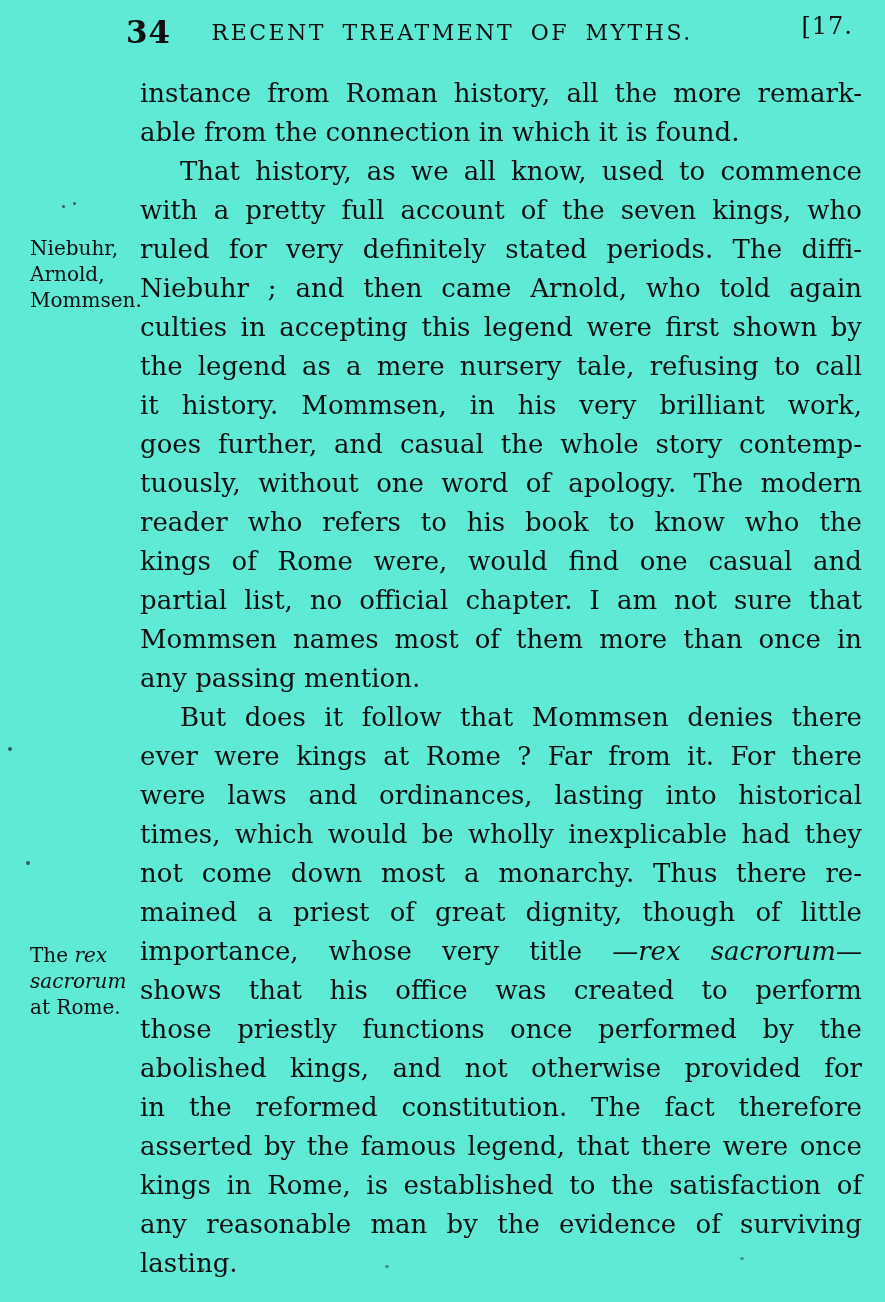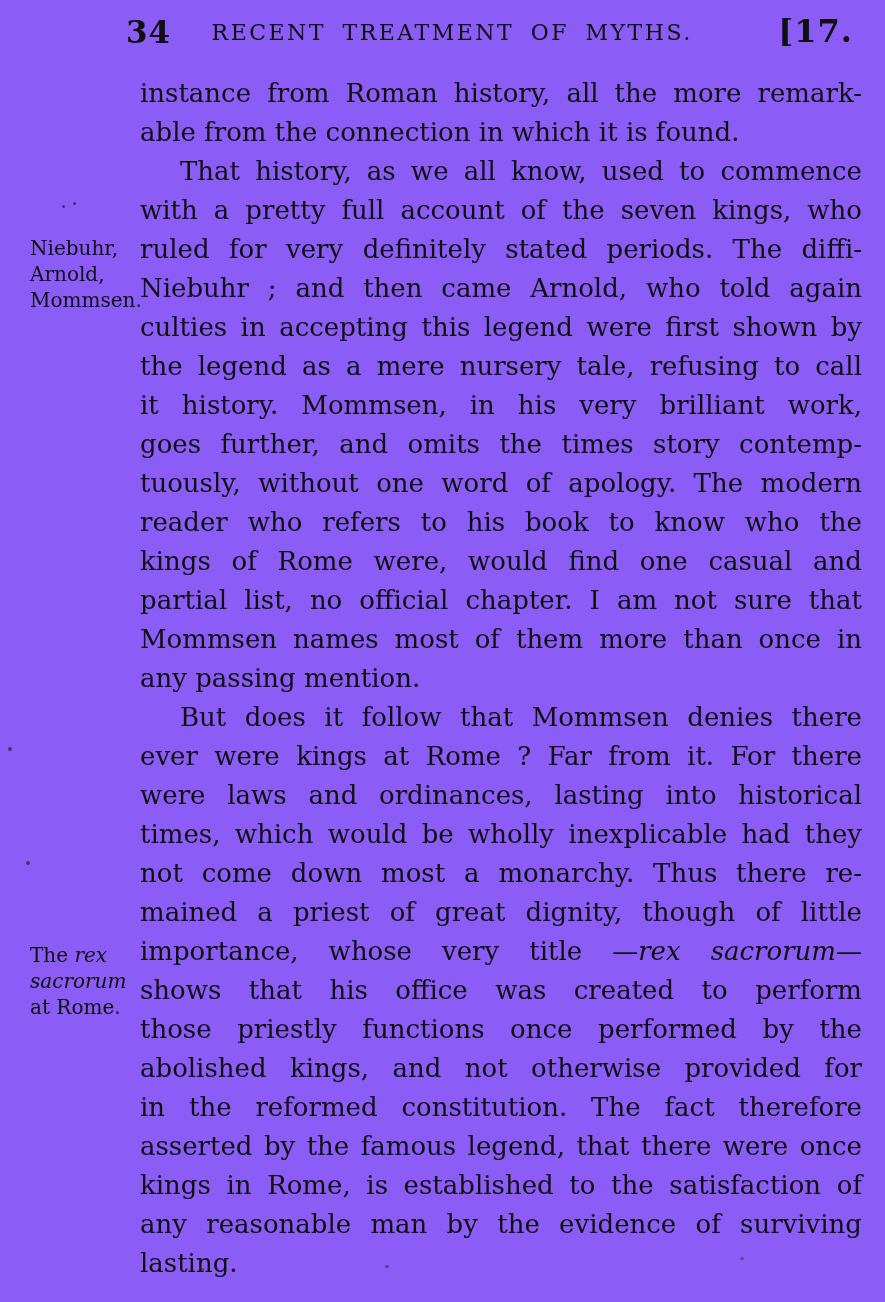--- a/index.html
+++ b/index.html
@@ -4,39 +4,39 @@
 <style>
   html, body {
     margin: 0;
     padding: 0;
     background: #ffffff;
   }
   .page {
     position: relative;
     width: 885px;
     height: 1302px;
-    background: #8b5cf6;
+    background: #5eead4;
     color: #101010;
     font-family: "DejaVu Serif", "Liberation Serif", serif;
     overflow: hidden;
   }
   
   .header { position: absolute; top: 0; left: 0; width: 100%; height: 60px; }
   .page-number {
     position: absolute; left: 126px; top: 14px;
     font-size: 31px; font-weight: 700; letter-spacing: 1px;
   }
   .running-title {
     position: absolute; left: 50%; top: 20px; transform: translateX(-48%);
     font-size: 22px; font-weight: 400; letter-spacing: 2.5px; word-spacing: 7px;
     white-space: nowrap;
   }
   .folio-marker {
     position: absolute; right: 32px; top: 12px;
-    font-size: 32px; letter-spacing: 1px; font-weight: bold;
+    font-size: 24px; letter-spacing: 1px;
   }
   
   .body-text {
     position: absolute; left: 140px; top: 74px; width: 722px;
     font-size: 26px;
   }
   .line {
     height: 39px; line-height: 39px;
     white-space: normal;
     text-align: left;
@@ -90,21 +90,21 @@
   <div class="body-text">
       <div class="line j"><span>instance from Roman history, all the more remark-</span></div>
       <div class="line"><span>able from the connection in which it is found.</span></div>
       <div class="line j ind"><span>That history, as we all know, used to commence</span></div>
       <div class="line j"><span>with a pretty full account of the seven kings, who</span></div>
       <div class="line j"><span>ruled for very definitely stated periods. The diffi-</span></div>
       <div class="line j"><span>Niebuhr ; and then came Arnold, who told again</span></div>
       <div class="line j"><span>culties in accepting this legend were first shown by</span></div>
       <div class="line j"><span>the legend as a mere nursery tale, refusing to call</span></div>
       <div class="line j"><span>it history. Mommsen, in his very brilliant work,</span></div>
-      <div class="line j"><span>goes further, and omits the times story contemp-</span></div>
+      <div class="line j"><span>goes further, and casual the whole story contemp-</span></div>
       <div class="line j"><span>tuously, without one word of apology. The modern</span></div>
       <div class="line j"><span>reader who refers to his book to know who the</span></div>
       <div class="line j"><span>kings of Rome were, would find one casual and</span></div>
       <div class="line j"><span>partial list, no official chapter. I am not sure that</span></div>
       <div class="line j"><span>Mommsen names most of them more than once in</span></div>
       <div class="line"><span>any passing mention.</span></div>
       <div class="line j ind"><span>But does it follow that Mommsen denies there</span></div>
       <div class="line j"><span>ever were kings at Rome ? Far from it. For there</span></div>
       <div class="line j"><span>were laws and ordinances, lasting into historical</span></div>
       <div class="line j"><span>times, which would be wholly inexplicable had they</span></div>

